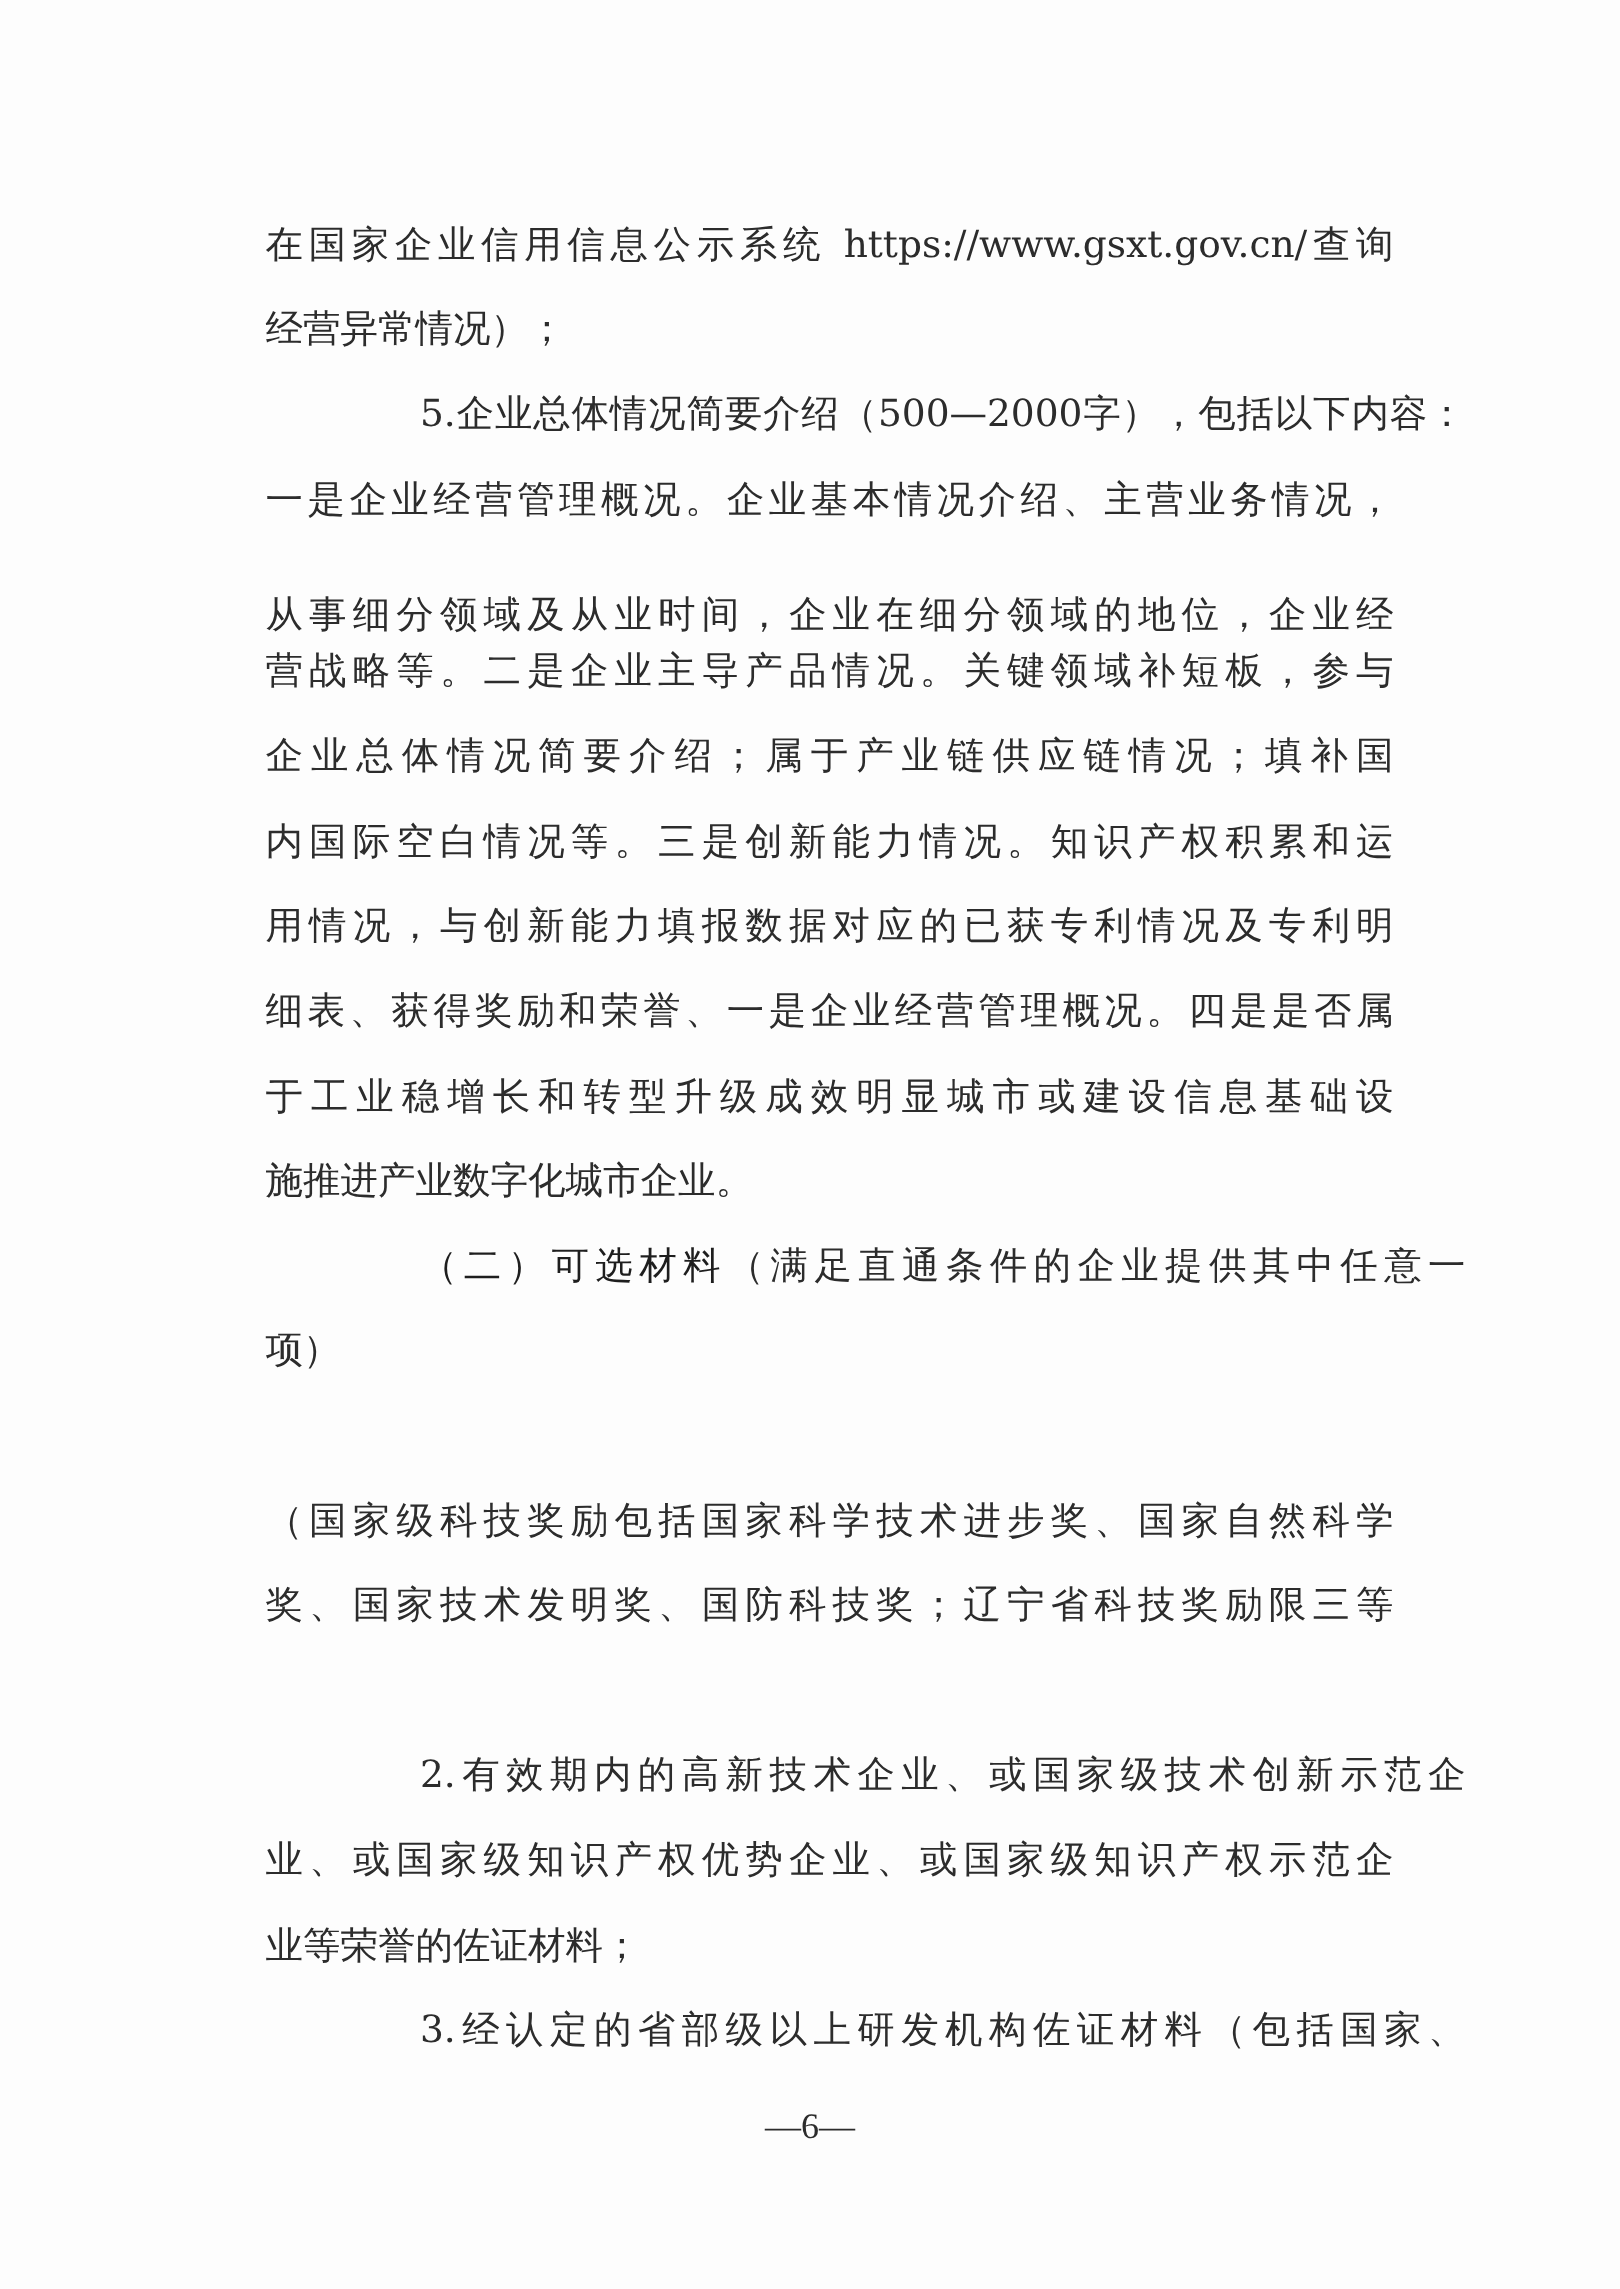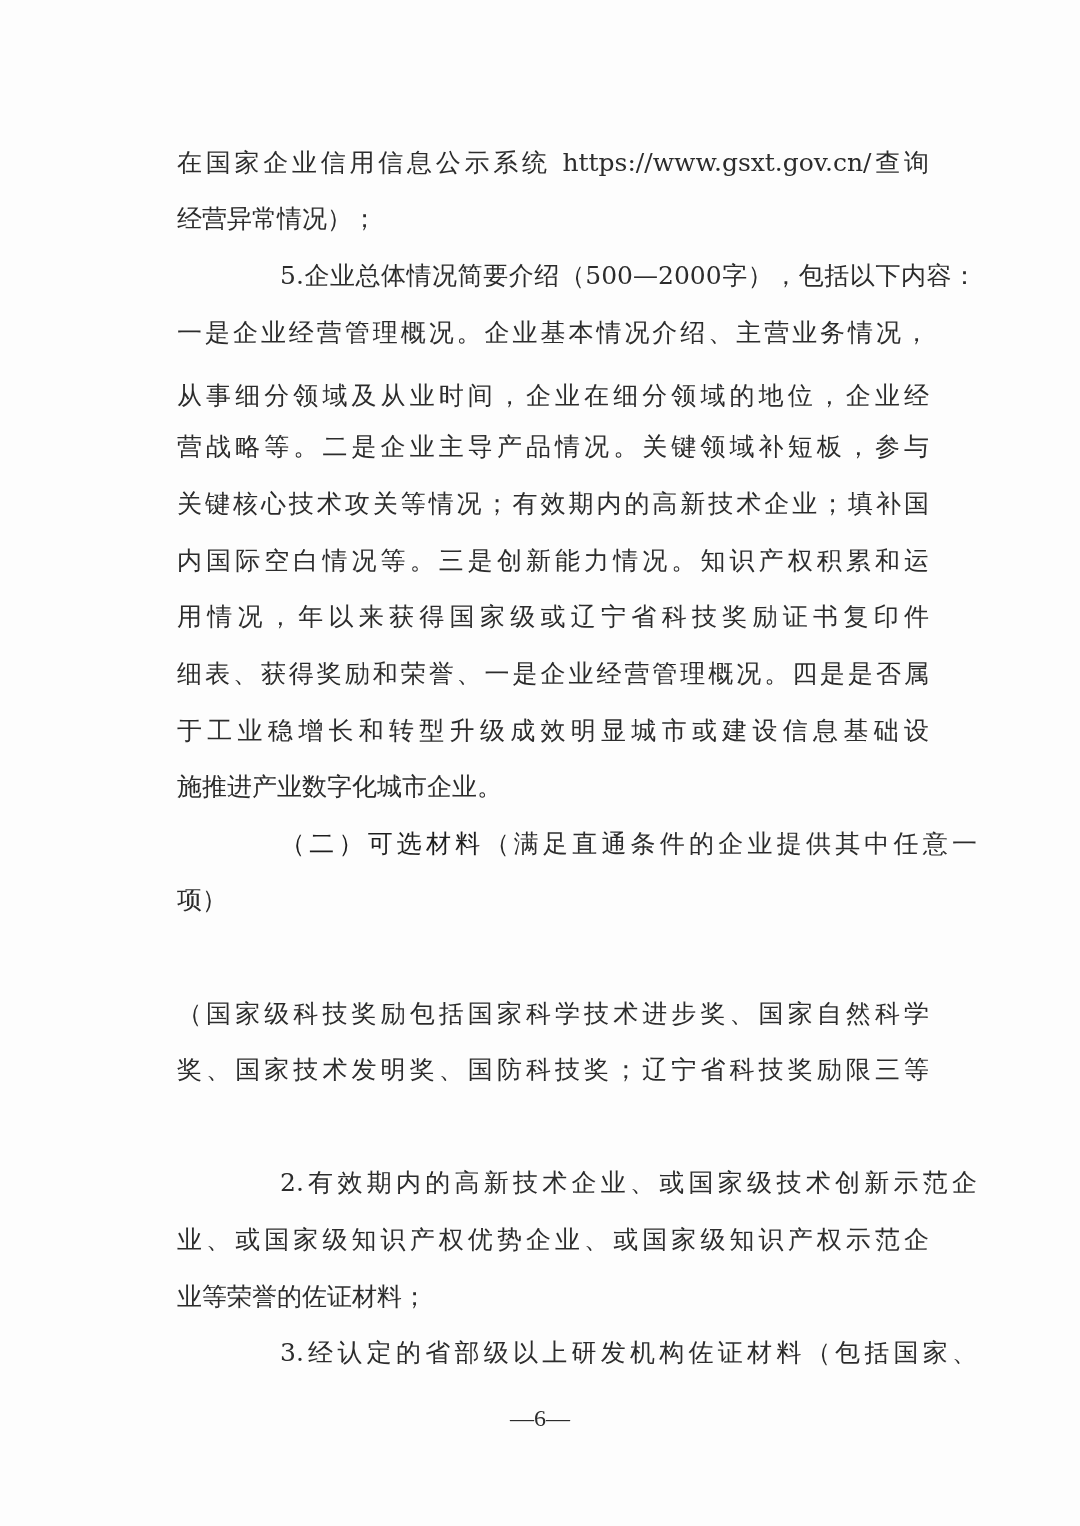--- a/index.html
+++ b/index.html
@@ -22,25 +22,25 @@
   }
 </style>
 </head>
 <body>
 
 <div class="page">
   <div class="line" style="top:143px">在国家企业信用信息公示系统 https://www.gsxt.gov.cn/查询</div>
   <div class="line last" style="top:199px">经营异常情况）；</div>
   <div class="line indent" style="top:256px">5.企业总体情况简要介绍（500—2000字），包括以下内容：</div>
   <div class="line" style="top:313px">一是企业经营管理概况。企业基本情况介绍、主营业务情况，</div>
-  <div class="line" style="top:376px">从事细分领域及从业时间，企业在细分领域的地位，企业经</div>
+  <div class="line" style="top:390px">从事细分领域及从业时间，企业在细分领域的地位，企业经</div>
   <div class="line" style="top:427px">营战略等。二是企业主导产品情况。关键领域补短板，参与</div>
-  <div class="line" style="top:484px">关键核心技术攻关等情况；有效期内的高新技术企业；填补国</div>
+  <div class="line" style="top:484px">企业总体情况简要介绍；属于产业链供应链情况；填补国</div>
   <div class="line" style="top:541px">内国际空白情况等。三是创新能力情况。知识产权积累和运</div>
-  <div class="line" style="top:597px">用情况，年以来获得国家级或辽宁省科技奖励证书复印件</div>
+  <div class="line" style="top:597px">用情况，与创新能力填报数据对应的已获专利情况及专利明</div>
   <div class="line" style="top:654px">细表、获得奖励和荣誉、一是企业经营管理概况。四是是否属</div>
   <div class="line" style="top:711px">于工业稳增长和转型升级成效明显城市或建设信息基础设</div>
   <div class="line last" style="top:767px">施推进产业数字化城市企业。</div>
   <div class="line indent" style="top:824px"><span class="bold">（二）可选材料</span><span>（满足直通条件的企业提供其中任意一</span></div>
   <div class="line last" style="top:880px">项）</div>
   <div class="line" style="top:994px">（国家级科技奖励包括国家科学技术进步奖、国家自然科学</div>
   <div class="line" style="top:1050px">奖、国家技术发明奖、国防科技奖；辽宁省科技奖励限三等</div>
   <div class="line indent" style="top:1163px">2.有效期内的高新技术企业、或国家级技术创新示范企</div>
   <div class="line" style="top:1220px">业、或国家级知识产权优势企业、或国家级知识产权示范企</div>
   <div class="line last" style="top:1277px">业等荣誉的佐证材料；</div>

